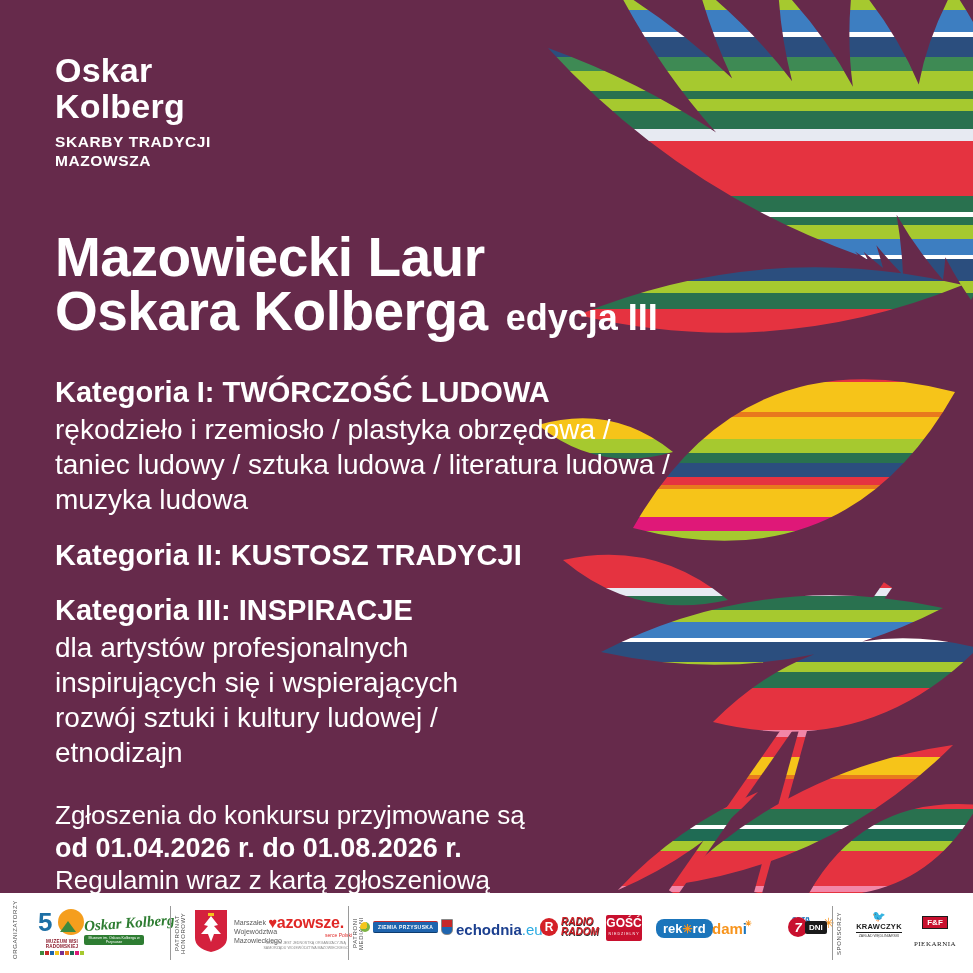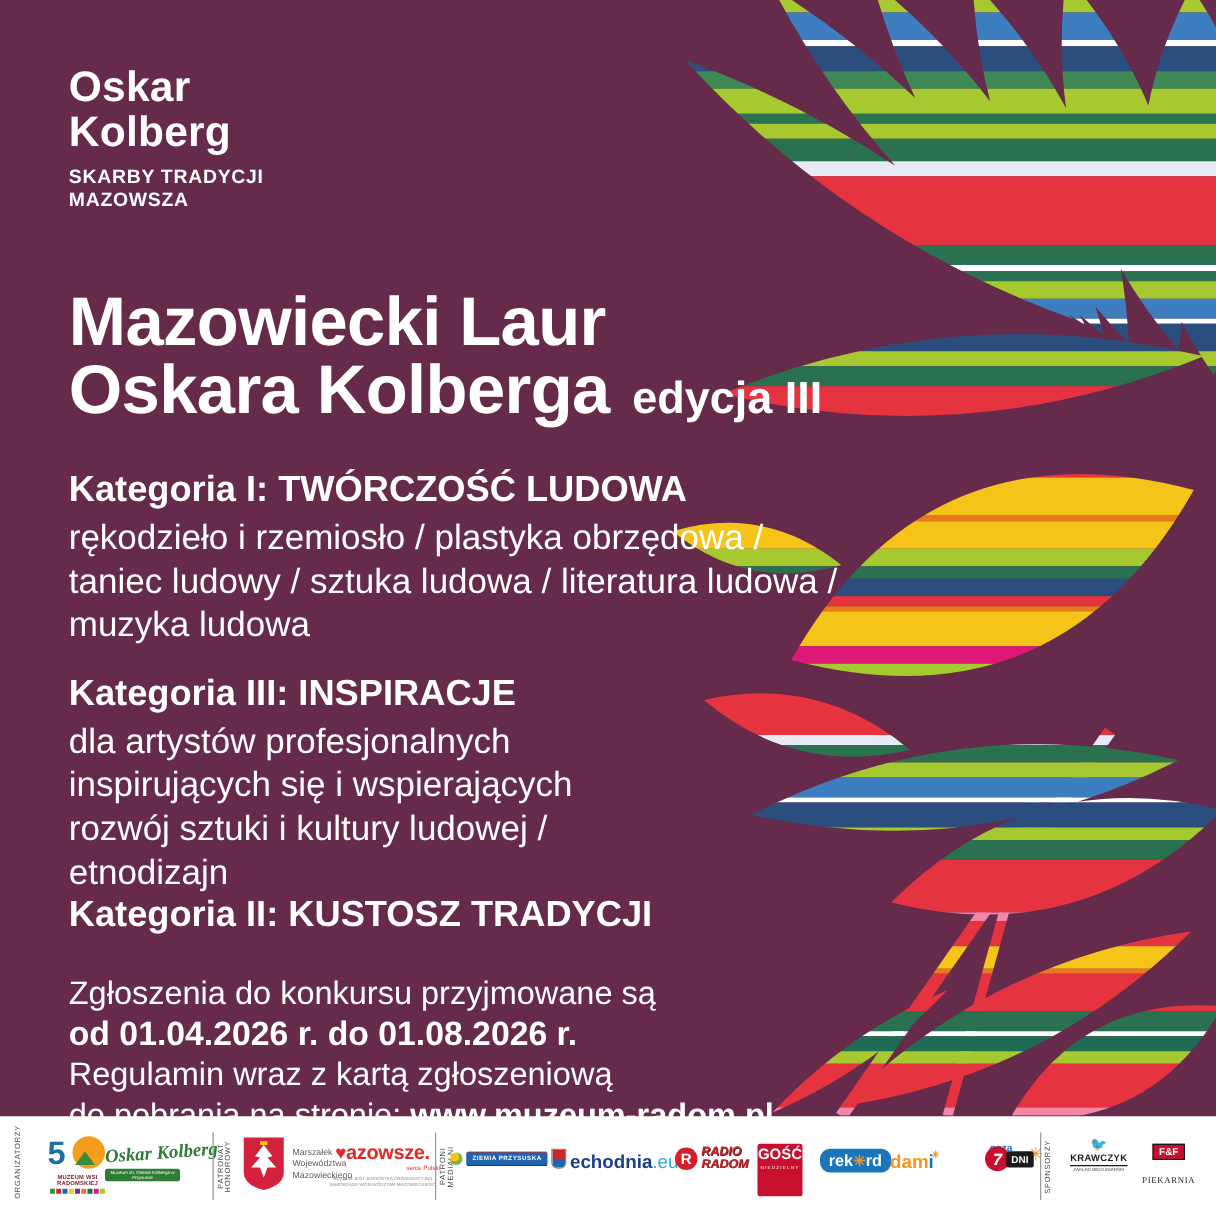--- a/index.html
+++ b/index.html
@@ -66,21 +66,21 @@
   .zp-pill{background:#1E64AE;color:#fff;font-size:5px;font-weight:bold;padding:2px 5px;border-radius:2px;border-top:1.5px solid #C62828;border-bottom:1.5px solid #0D3C6E;letter-spacing:.4px;}
   .zp-shield{width:10px;height:14px;background:linear-gradient(#C62828 0 50%, #1E64AE 50% 100%);border-radius:0 0 5px 5px;border:.5px solid #888;}
   
   .echo{left:456px;top:28px;font-weight:bold;font-size:15px;color:#1B3F8F;}
   .echo .tld{color:#29ABE2;font-weight:normal;}
   
   .radio{left:540px;top:24px;display:flex;align-items:center;gap:3px;}
   .radio-r{width:18px;height:18px;border-radius:50%;background:#D42027;color:#fff;font-weight:bold;font-size:12px;display:flex;align-items:center;justify-content:center;}
   .radio-text{color:#D42027;font-weight:bold;font-style:italic;font-size:10px;line-height:10px;text-shadow:0.5px 0.5px 0 #333;}
   
-  .gosc{left:606px;top:22px;width:36px;height:42px;background:#C8102E;color:#fff;text-align:center;border-radius:2px;}
+  .gosc{left:606px;top:22px;width:36px;height:26px;background:#C8102E;color:#fff;text-align:center;border-radius:2px;}
   .gosc-name{font-weight:bold;font-size:12px;line-height:17px;}
   .gosc-sub{font-size:3.6px;letter-spacing:1px;}
   
   .rekord{left:656px;top:26px;background:#1B75BB;border-radius:8px;color:#fff;font-weight:bold;font-size:13px;padding:2px 7px;}
   .rekord .sun{color:#F7941D;font-size:12px;}
   
   .dami{left:712px;top:26px;font-weight:bold;font-size:15px;color:#F7941D;}
   .dami .i{color:#1B75BB;}
   .dami .sun{color:#F7941D;font-size:8px;vertical-align:8px;margin-left:-2px;}
   
@@ -279,29 +279,29 @@
     </div>
   </div>
 
   <div class="cats">
     <div class="cat-block">
       <div class="cat-heading">Kategoria I: TWÓRCZOŚĆ LUDOWA</div>
       <div class="cat-body">rękodzieło i rzemiosło / plastyka obrzędowa /
 taniec ludowy / sztuka ludowa / literatura ludowa /
 muzyka ludowa</div>
     </div>
+    <div class="cat-block">
+      <div class="cat-heading">Kategoria II: KUSTOSZ TRADYCJI</div>
+    </div>
     <div class="cat-block" style="margin-bottom:0;">
       <div class="cat-heading">Kategoria III: INSPIRACJE</div>
       <div class="cat-body">dla artystów profesjonalnych
 inspirujących się i wspierających
 rozwój sztuki i kultury ludowej /
 etnodizajn</div>
-    </div>
-    <div class="cat-block">
-      <div class="cat-heading">Kategoria II: KUSTOSZ TRADYCJI</div>
     </div>
   </div>
 
   <div class="submission">
     <div>Zgłoszenia do konkursu przyjmowane są</div>
     <div class="dates">od 01.04.2026 r. do 01.08.2026 r.</div>
     <div>Regulamin wraz z kartą zgłoszeniową</div>
     <div>
       <span>do pobrania na stronie: </span><span class="site">www.muzeum-radom.pl</span>
     </div>

